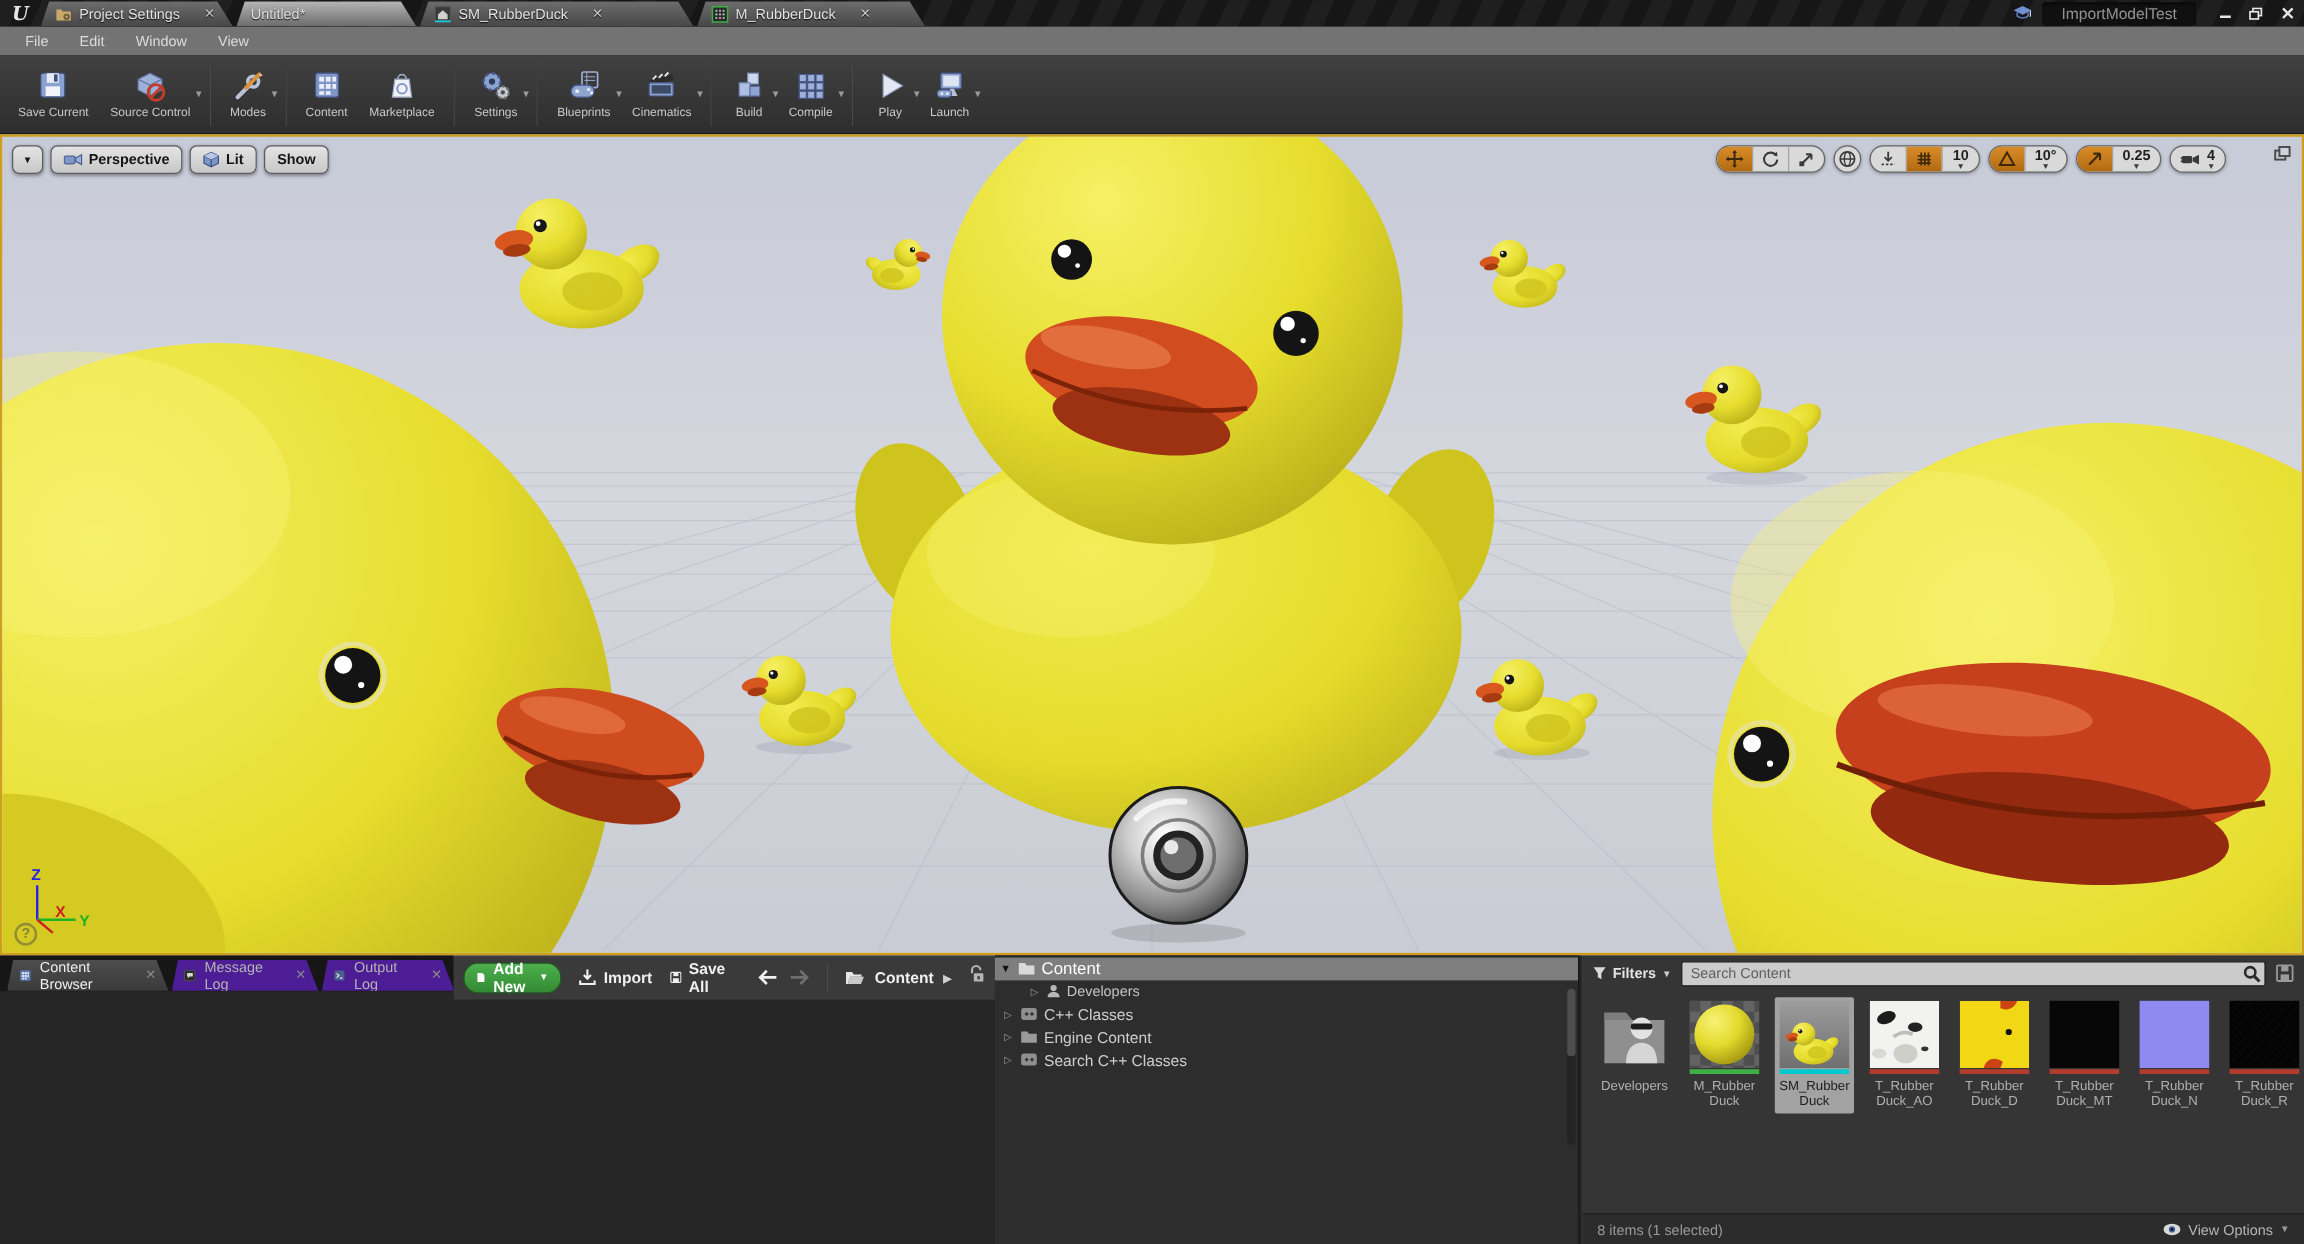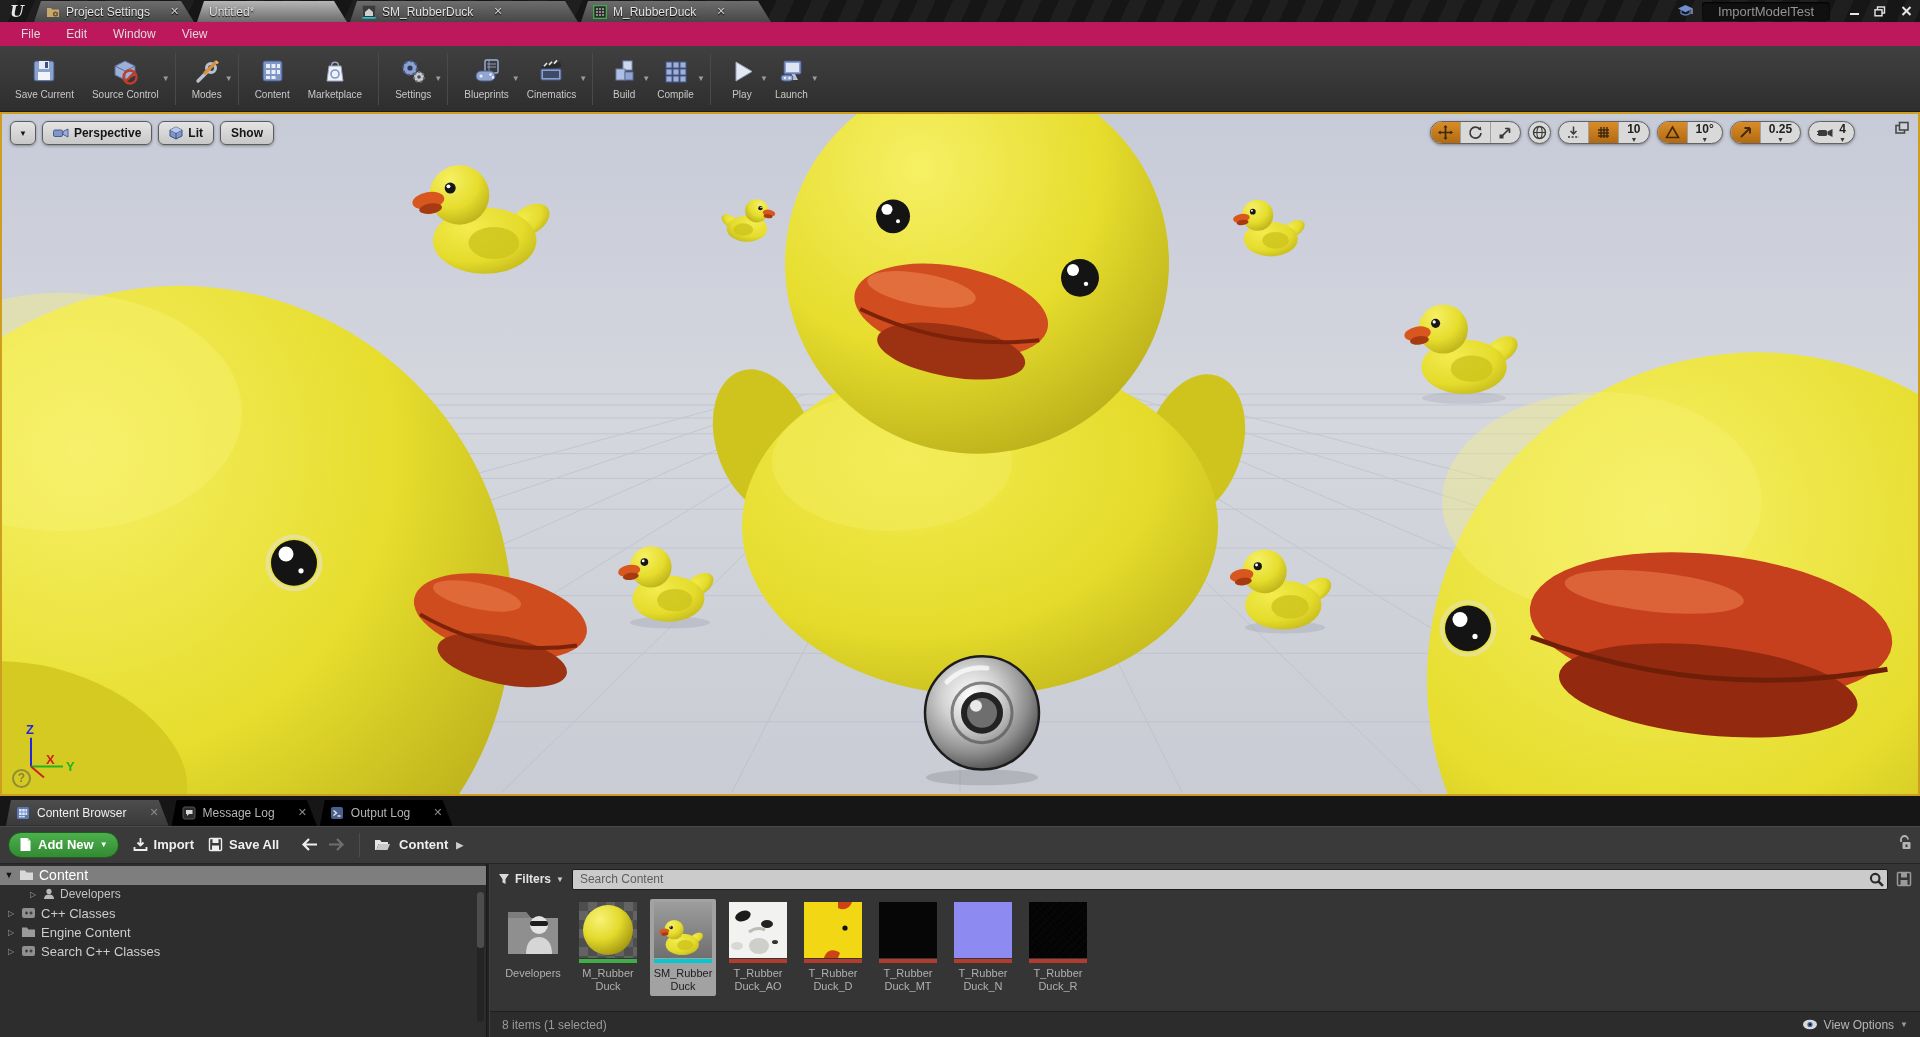--- a/index.html
+++ b/index.html
@@ -18,21 +18,21 @@
     clip-path:polygon(0 100%, 7px 0, calc(100% - 13px) 0, 100% 100%); }
   .tab.active { background:linear-gradient(#b6b6b6,#6b6b6b); }
   .tab .close { color:#c9c9c9; font-size:11px; margin-left:14px; }
   .tabicon { width:14px; height:14px; flex:0 0 auto; }
   .title-right { position:absolute; right:4px; top:0; height:22px; display:flex; align-items:center; gap:8px; }
   .wintitle { background:#101010; border-radius:3px; padding:2px 16px; color:#939393; font-size:13px;
     box-shadow:inset 0 1px 2px #000; }
   .winbtn { width:20px; height:16px; display:flex; align-items:center; justify-content:center; }
 
   
-  .menubar { height:24px; background:#be185d; display:flex; align-items:center; padding-left:8px; }
+  .menubar { height:24px; background:#737373; display:flex; align-items:center; padding-left:8px; }
   .menu-item { color:#dcdcdc; font-size:12px; padding:0 13px; height:100%; display:flex; align-items:center; }
 
   
   .toolbar { height:67px; background:linear-gradient(#404040,#2e2e2e); display:flex; align-items:center;
     padding:0 6px; border-bottom:1px solid #1c1c1c; }
   .tbtn { display:flex; flex-direction:column; align-items:center; justify-content:center;
     padding:2px 9px 3px; height:62px; position:relative; }
   .tbtn .lbl { color:#c8c8c8; font-size:10px; margin-top:3px; white-space:nowrap; }
   .tbtn .caret { position:absolute; right:-2px; top:26px; color:#9b9b9b; font-size:8px; }
   .tsep { width:1px; height:52px; background:#222; border-right:1px solid #4a4a4a; margin:0 7px; }
@@ -55,24 +55,24 @@
   .vg .cell.val { flex-direction:column; line-height:1; color:#1e1e1e; font-size:12px; font-weight:bold; padding:2px 8px 1px; }
   .vg .cell.val .caret { font-size:7px; color:#3a3a3a; margin-top:1px; }
   .round-btn { width:23px; height:23px; border:1px solid #636363; border-radius:50%; background:#d9d9d9;
     display:flex; align-items:center; justify-content:center; box-shadow:0 1px 3px rgba(0,0,0,.35); }
   .gizmo { position:absolute; left:14px; bottom:10px; }
   .help-circle { position:absolute; left:10px; bottom:6px; width:19px; height:19px; border:2px solid rgba(90,90,70,.55);
     border-radius:50%; color:rgba(90,90,70,.65); font-size:12px; font-weight:bold;
     display:flex; align-items:center; justify-content:center; }
 
   
-  .bottom { height:243px; background:#262626; display:flex; flex-direction:column; }
+  .bottom { height:243px; background:#262626; display:flex; flex-direction:row; }
   .btabs { height:30px; background:#161616; display:flex; align-items:flex-end; padding:4px 0 0 6px; gap:3px; }
   .btab { height:26px; display:flex; align-items:center; gap:7px; padding:0 10px; font-size:12px;
-    color:#b4b4b4; background:#000000; border-radius:3px 3px 0 0;
+    color:#b4b4b4; background:#4c1d95; border-radius:3px 3px 0 0;
     clip-path:polygon(0 100%, 5px 0, calc(100% - 10px) 0, 100% 100%); }
   .btab.active { background:linear-gradient(#4d4d4d,#3a3a3a); color:#efefef; }
   .btab .close { margin-left:16px; color:#8a8a8a; font-size:11px; }
 
   .cb-toolbar { height:38px; background:#3a3a3a; border-top:1px solid #4b4b4b; border-bottom:1px solid #242424;
     display:flex; align-items:center; padding:0 8px; gap:14px; }
   .addnew { height:26px; background:linear-gradient(#4cb04c,#338a33); border:1px solid #1f5c1f; border-radius:13px;
     display:flex; align-items:center; gap:6px; padding:0 10px; color:#fff; font-size:13px; font-weight:bold; }
   .cb-btn { display:flex; align-items:center; gap:6px; color:#efefef; font-size:13px; font-weight:bold; }
   .navarrows { display:flex; align-items:center; gap:10px; margin-left:8px; }

